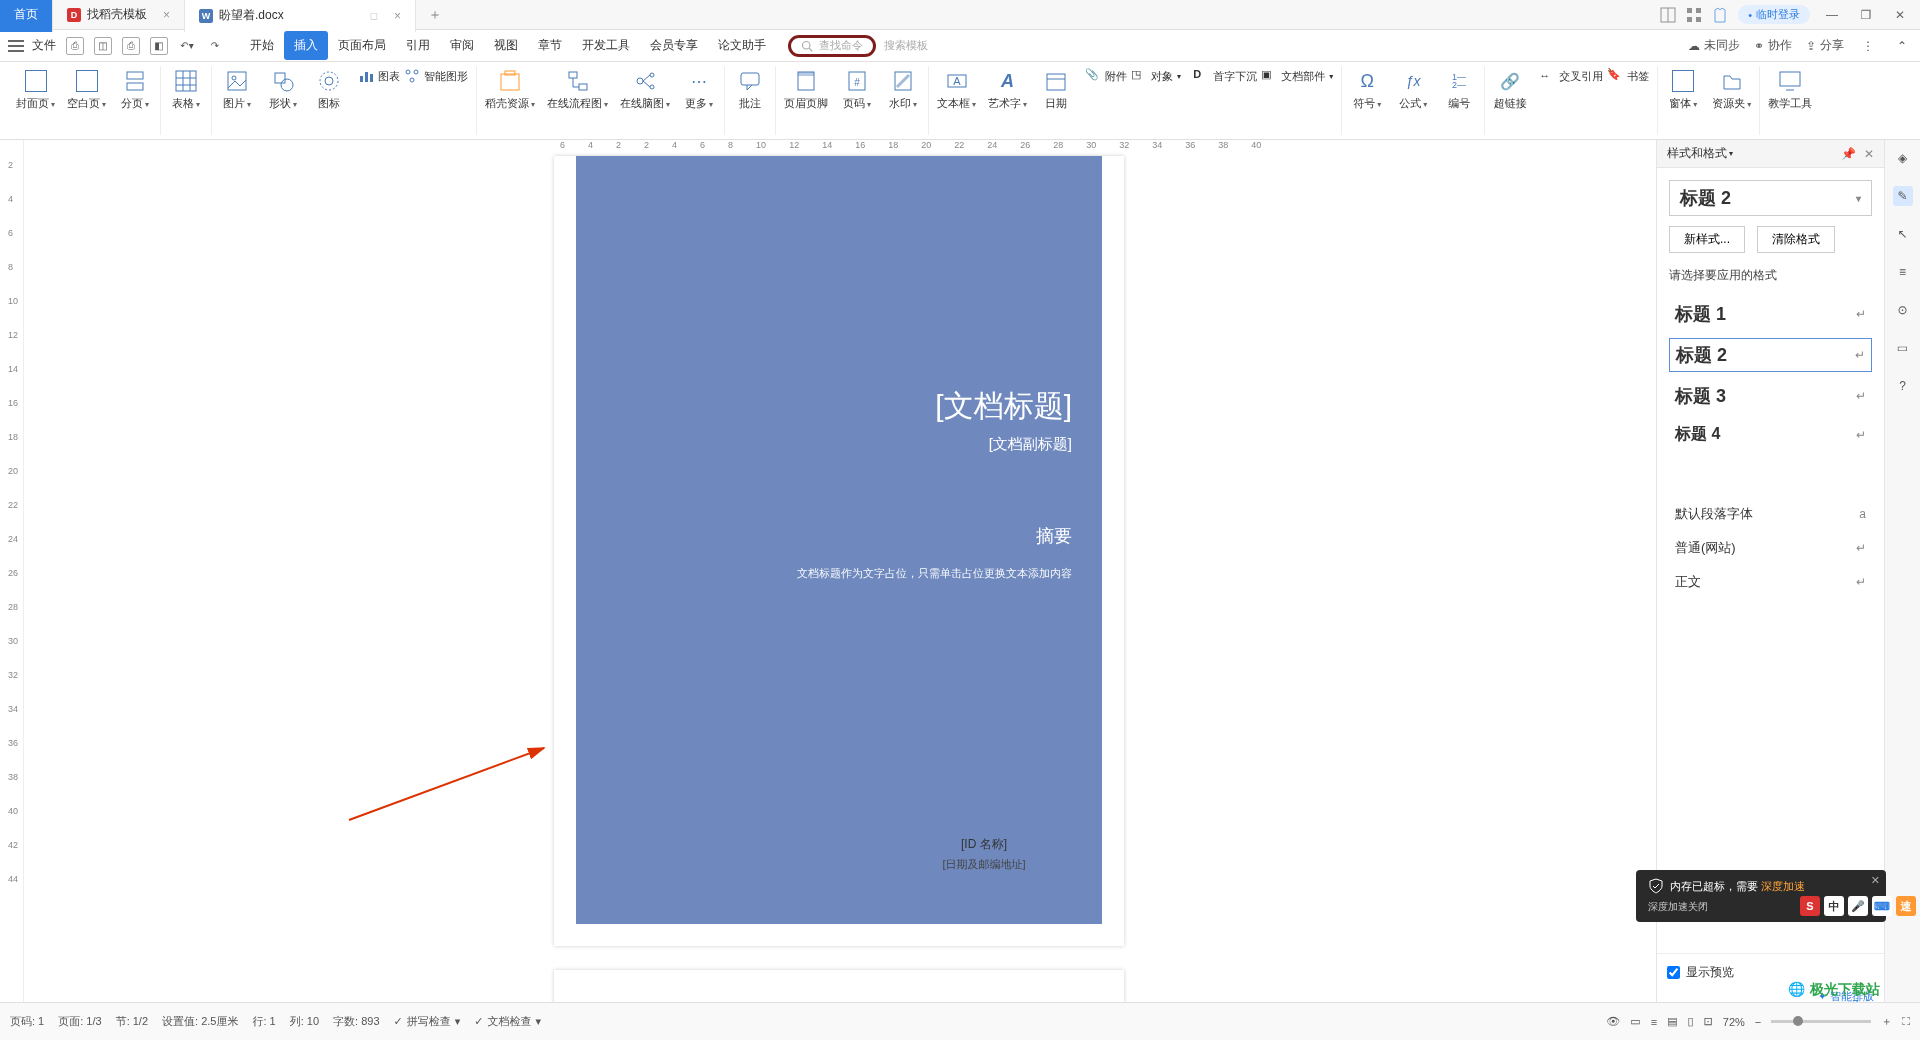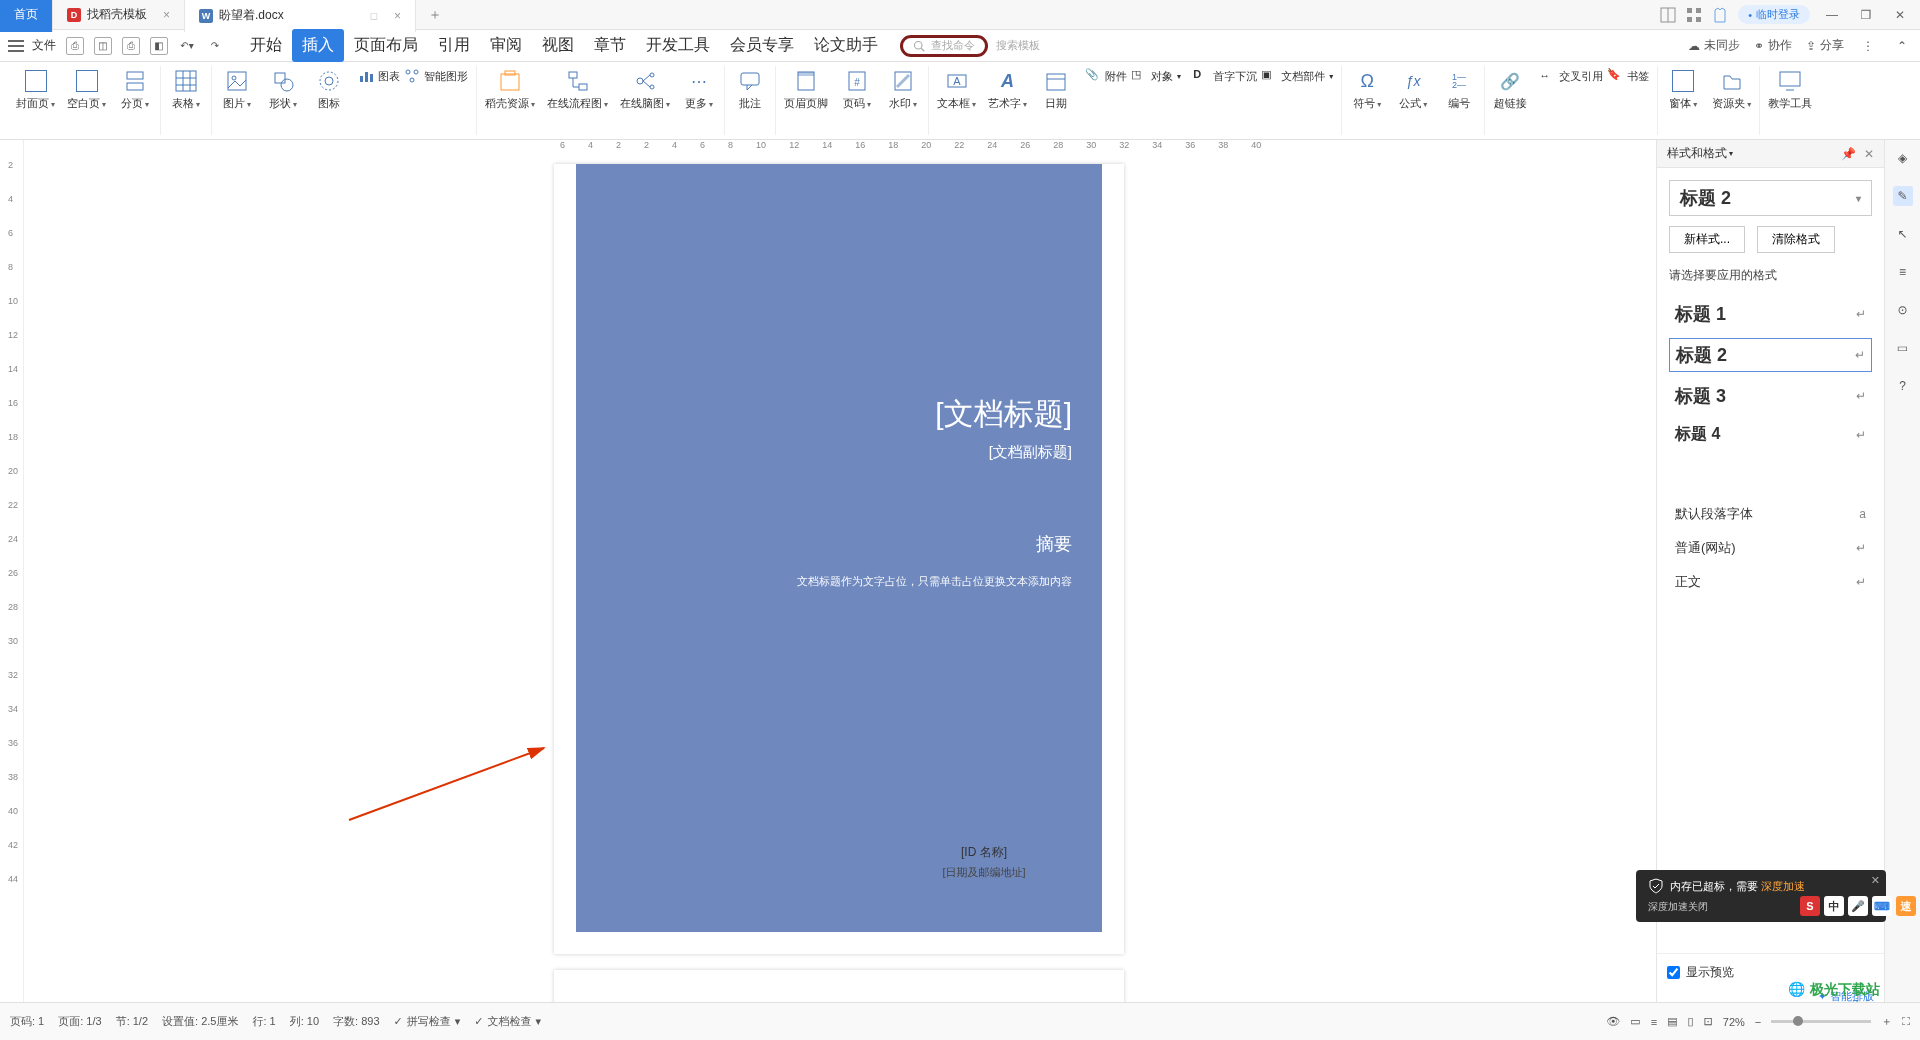--- a/index.html
+++ b/index.html
@@ -21,21 +21,21 @@
 .win-btn { width: 24px; text-align: center; color: #666; cursor: pointer; }
 
 
 .menu-bar { height: 32px; display: flex; align-items: center; border-bottom: 1px solid #e0e0e0; padding: 0 8px; }
 .burger { width: 16px; height: 12px; border-top: 2px solid #666; border-bottom: 2px solid #666; position: relative; margin-right: 8px; }
 .burger::after { content: ""; position: absolute; left: 0; right: 0; top: 3px; border-top: 2px solid #666; }
 .file-label { font-size: 12px; margin-right: 10px; }
 .qat { display: flex; gap: 10px; align-items: center; margin-right: 16px; }
 .qat-item { width: 18px; height: 18px; border: 1px solid #aaa; border-radius: 2px; display:flex; align-items:center; justify-content:center; font-size:10px; color:#555;}
 .qat-item.no-border{border:none;}
-.menu-tab { padding: 6px 10px; font-size: 16px; color: #333; }
+.menu-tab { padding: 6px 10px; font-size: 12px; color: #333; }
 .menu-tab.active { background: #2f7ee2; color: #fff; border-radius: 3px; }
 .search-pill { margin-left: 12px; border: 3px solid #7f1d1d; border-radius: 12px; height: 22px; display: flex; align-items: center; padding: 0 10px; color: #aaa; font-size: 11px; gap:6px;}
 .tpl-search { margin-left: 8px; color: #aaa; font-size: 11px; }
 .menu-right { margin-left: auto; display: flex; align-items: center; gap: 14px; color: #555; font-size: 12px; }
 .menu-right .lk{display:flex;align-items:center;gap:4px;}
 .caret{width:20px; text-align:center;}
 
 
 .ribbon { height: 78px; border-bottom: 1px solid #e0e0e0; display: flex; align-items: stretch; padding: 4px 8px; gap: 0; }
 .rib-group { display: flex; flex-direction: row; gap: 12px; align-items: flex-start; padding: 2px 8px; border-right: 1px solid #eee; }
@@ -45,21 +45,21 @@
 .rib-col { display:flex; gap:4px; font-size:11px; color:#333;}
 .rib-col .row{display:flex; align-items:center; gap:4px;}
 .rib-col .ico-s{width:16px;height:16px; display:inline-flex;}
 
 
 .workspace { position: absolute; top: 140px; left: 0; right: 264px; bottom: 26px; background: #fff; display:flex;}
 .v-ruler { width: 24px; background: #fff; border-right: 1px solid #eee; position: relative; }
 .v-ruler .tick{position:absolute; left:8px; font-size:9px; color:#888;}
 .canvas-wrap { flex:1; overflow:hidden; position:relative;}
 .h-ruler { position: absolute; left: 530px; right: 0; top: 0; height: 18px; font-size:9px; color:#888; display:flex; gap:23px; padding-left:6px;}
-.page { position: absolute; left: 530px; top: 24px; width: 570px; background: #fff; box-shadow: 0 0 4px rgba(0,0,0,0.2); }
+.page { position: absolute; left: 530px; top: 16px; width: 570px; background: #fff; box-shadow: 0 0 4px rgba(0,0,0,0.2); }
 .page.cover{ height: 790px; display:flex; flex-direction:column;}
 .cover-blue{ margin: 0 22px 22px 22px; flex:1; background: #6f89bf; display:flex; flex-direction:column; align-items:flex-end; padding:230px 30px 30px 30px; color:#fff;}
 .cover-blue h2{font-size:30px; font-weight:normal;}
 .cover-blue .sub{font-size:15px; margin-top:8px;}
 .cover-blue .abs-t{font-size:18px; margin-top:70px;}
 .cover-blue .abs-b{font-size:11px; margin-top:18px; opacity:.95;}
 .cover-right-info{position:absolute; right:40px; top:680px; width:200px; text-align:center; font-size:12px; color:#333;}
 .cover-right-info .line2{font-size:11px; color:#444; margin-top:4px;}
 .page2{position:absolute; left:530px; top:830px; width:570px; height:200px; background:#fff; box-shadow:0 0 4px rgba(0,0,0,0.2);}
 

